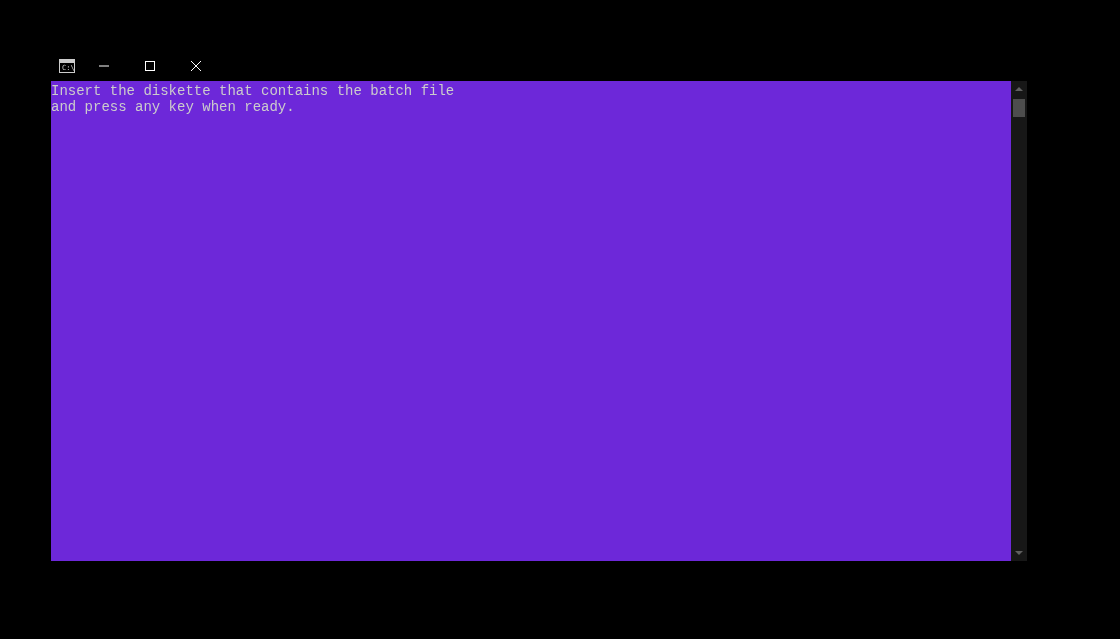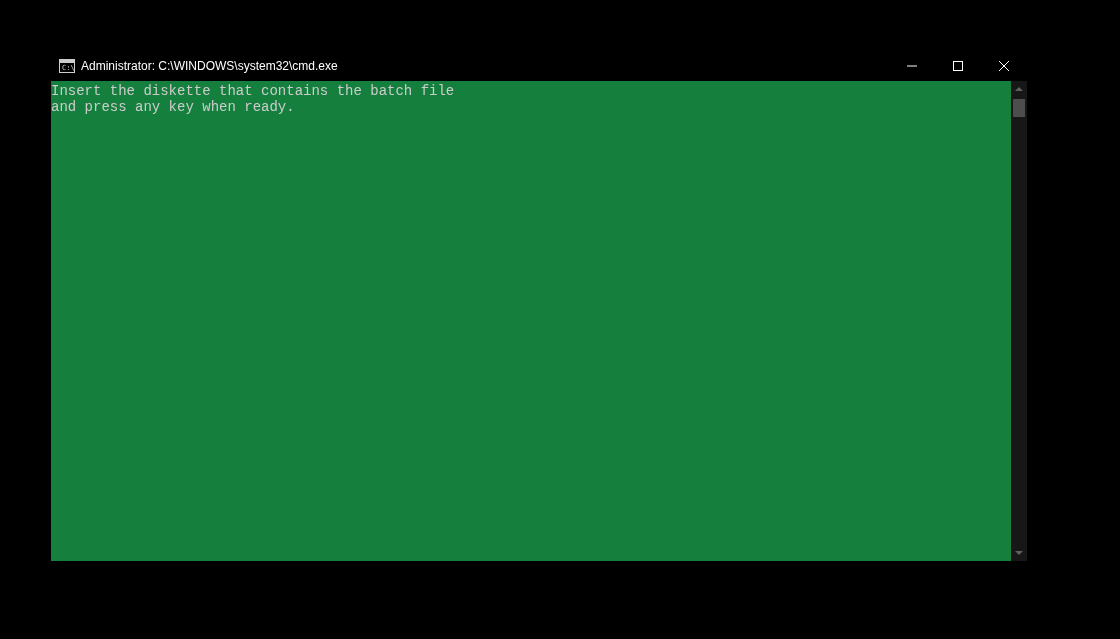--- a/index.html
+++ b/index.html
@@ -65,21 +65,21 @@
       color: #ffffff;
       cursor: default;
     }
     .titlebar-btn svg {
       width: 10px;
       height: 10px;
     }
     .client-area {
       flex: 1;
       display: flex;
-      background: #15803d;
+      background: #6d28d9;
       position: relative;
     }
     .console-output {
       flex: 1;
       padding: 2px 0 0 0;
       font-family: Consolas, "Courier New", monospace;
       font-size: 14px;
       line-height: 16px;
       color: #cccccc;
       white-space: pre;
@@ -122,21 +122,20 @@
 
 <div class="window">
   <div class="titlebar">
     <span class="titlebar-icon">
       <svg viewBox="0 0 16 16">
         <rect x="0.5" y="1.5" width="15" height="13" fill="#000" stroke="#ccc" stroke-width="1"></rect>
         <rect x="1" y="2" width="14" height="3" fill="#ccc"></rect>
         <text x="3" y="12" font-family="monospace" font-size="7" fill="#ccc">C:\</text>
       </svg>
     </span>
-    <span class="titlebar-text">Administrator: C:\WINDOWS\system32\cmd.exe</span>
     <div class="titlebar-buttons">
       <div class="titlebar-btn">
         <svg viewBox="0 0 10 10">
             <line x1="0" y1="5" x2="10" y2="5" stroke="#fff" stroke-width="1"></line>
           </svg>
       </div>
       <div class="titlebar-btn">
         <svg viewBox="0 0 10 10">
             <rect x="0.5" y="0.5" width="9" height="9" fill="none" stroke="#fff" stroke-width="1"></rect>
           </svg>

